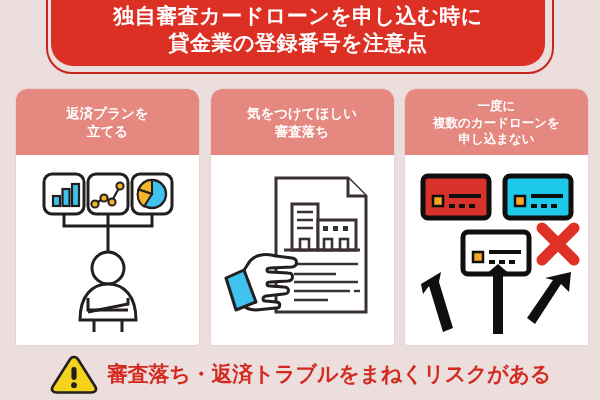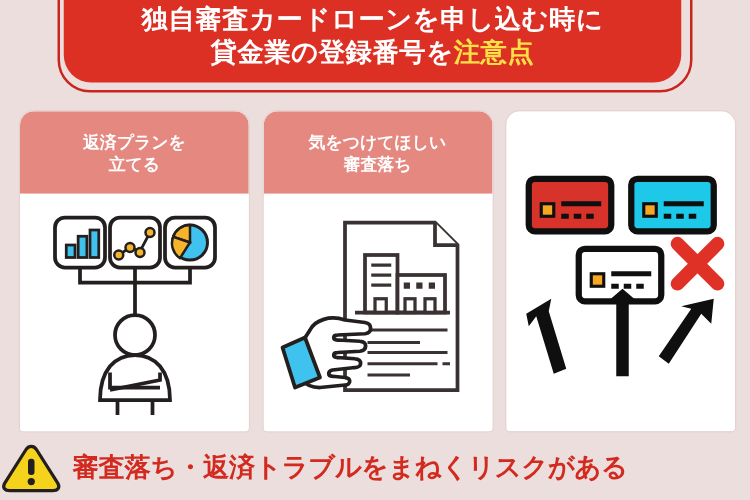--- a/index.html
+++ b/index.html
@@ -52,21 +52,21 @@
   .banner-line {
     color: #ffffff;
     font-size: 21px;
     font-weight: bold;
     line-height: 1.3;
     letter-spacing: 0.5px;
     white-space: nowrap;
     text-align: left;
   }
   .hl-yellow {
-    color: #fde047;
+    color: #ffffff;
   }
 
   
   .cards {
     position: absolute;
     left: 15px;
     top: 88px;
     width: 574px;
     height: 258px;
     display: flex;
@@ -113,21 +113,21 @@
 
   
   .footer {
     position: absolute;
     left: 0;
     top: 348px;
     width: 600px;
     height: 52px;
     display: flex;
     align-items: center;
-    justify-content: flex-start;
+    justify-content: center;
     gap: 8px;
     background: #ecdedd;
   }
   .footer-text {
     color: #d32a20;
     font-size: 21px;
     font-weight: bold;
     white-space: nowrap;
     letter-spacing: -0.2px;
   }
@@ -247,20 +247,25 @@
 
         <g>
           <path d="M30 104 C34 96 46 92 58 96 L74 98 C80 99 80 106 74 107 L52 108 C48 108 48 112 52 112 L70 113 C76 113 76 120 70 121 L52 122 C48 122 48 126 52 126 L66 127 C72 127 72 134 66 134 L48 136 C44 137 44 141 48 141 L58 142 C63 142 63 148 58 148 L38 150 C24 150 16 138 16 126 Z" fill="#ffffff" stroke="#231f1f" stroke-width="3" stroke-linejoin="round"></path>
           <path d="M8 118 L26 110 L38 142 L18 150 Z" fill="#3fc3ee" stroke="#231f1f" stroke-width="3" stroke-linejoin="round"></path>
         </g>
       </svg>
     </div>
   </div>
 
   <div class="card">
+    <div class="card-head three-line">
+      <div>一度に</div>
+      <div>複数のカードローンを</div>
+      <div>申し込まない</div>
+    </div>
     <div class="card-body">
       <svg width="172" height="180" viewBox="0 0 172 180">
 
         <g>
           <rect x="12" y="16" width="66" height="42" rx="5" fill="#d8332a" stroke="#0f0f0f" stroke-width="5"></rect>
           <rect x="22" y="36" width="10" height="10" fill="#f5a623" stroke="#0f0f0f" stroke-width="2.5"></rect>
           <line x1="38" y1="36" x2="70" y2="36" stroke="#0f0f0f" stroke-width="4"></line>
           <g stroke="#0f0f0f" stroke-width="4">
             <line x1="38" y1="46" x2="44" y2="46"></line>
             <line x1="48" y1="46" x2="54" y2="46"></line>

